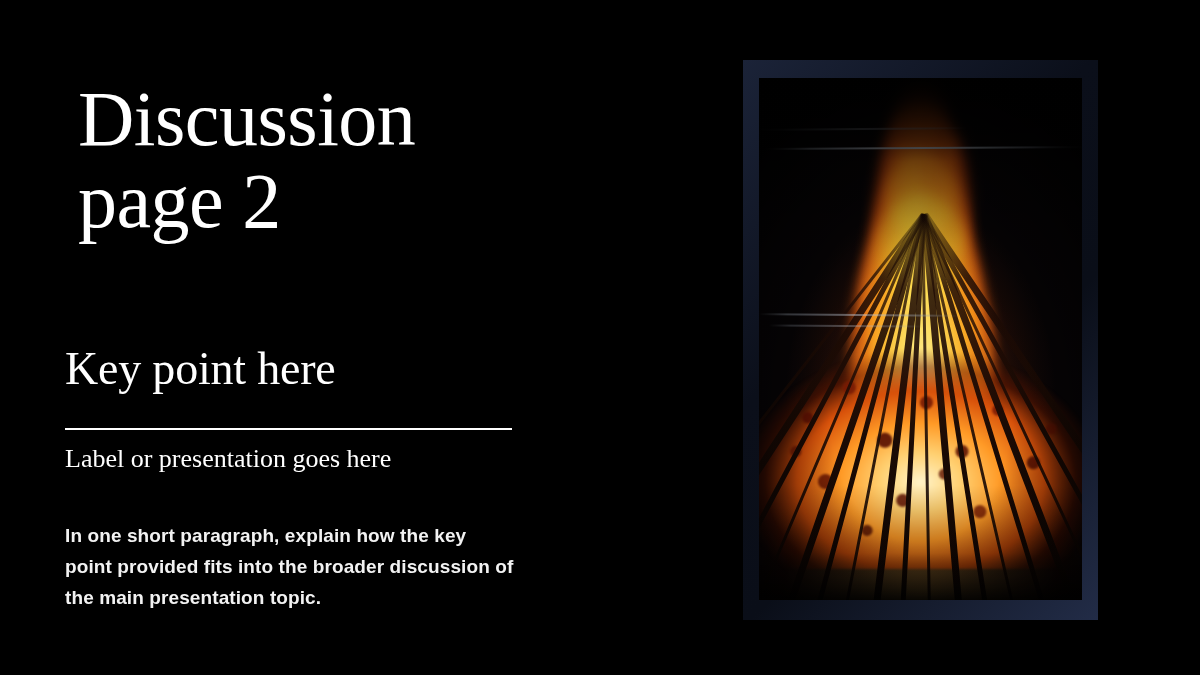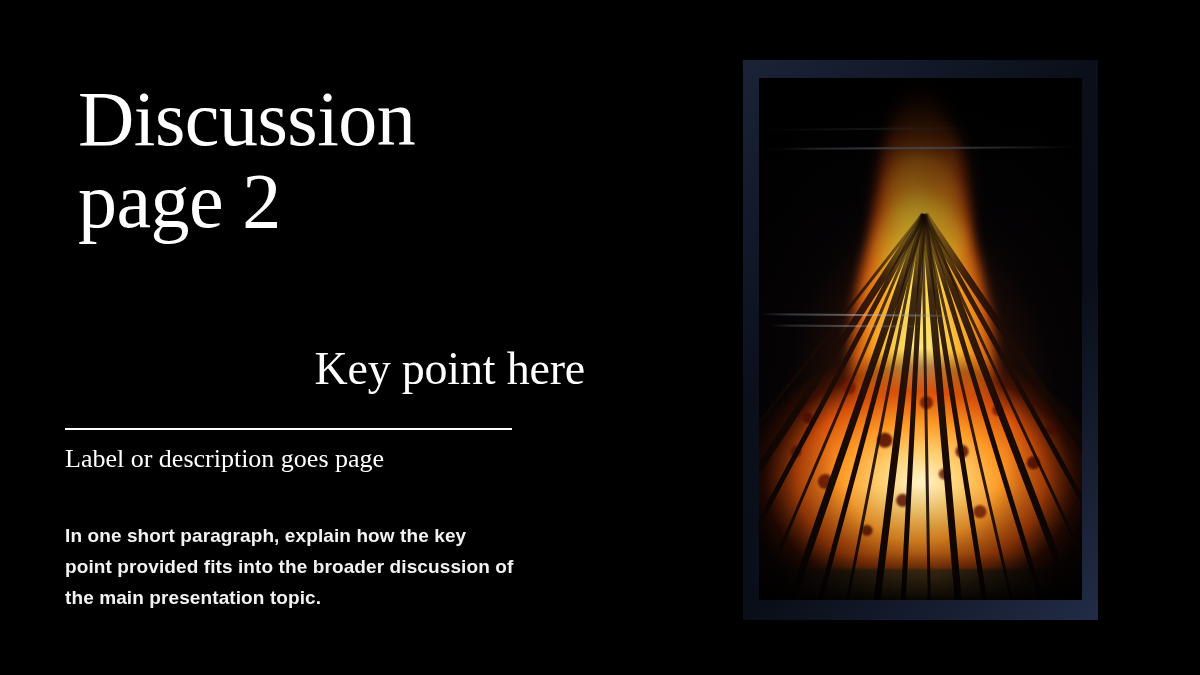--- a/index.html
+++ b/index.html
@@ -50,21 +50,20 @@
     left: 0;
     top: 344px;
     width: 520px;
     font-family: "Liberation Serif", "DejaVu Serif", serif;
     font-weight: 400;
     font-size: 46px;
     line-height: 1.1;
     color: #ffffff;
     margin: 0;
     letter-spacing: -0.2px;
-    text-align: right;
   }
 
   .divider {
     position: absolute;
     left: 0;
     top: 428px;
     width: 447px;
     height: 2px;
     background: #ffffff;
   }
@@ -295,21 +294,21 @@
 
   <div class="text-col">
 
     <h1 class="slide-title">Discussion
 page 2</h1>
 
     <h2 class="key-point">Key point here</h2>
 
     <div class="divider"></div>
 
-    <p class="label-desc">Label or description goes page</p>
+    <p class="label-desc">Label or presentation goes here</p>
 
     <p class="body-paragraph">In one short paragraph, explain how the key point provided fits into the broader discussion of the main presentation topic.</p>
 
   </div>
 
   <div class="photo-frame">
     <div class="photo">
 
       <div class="fire-sky"></div>
 

